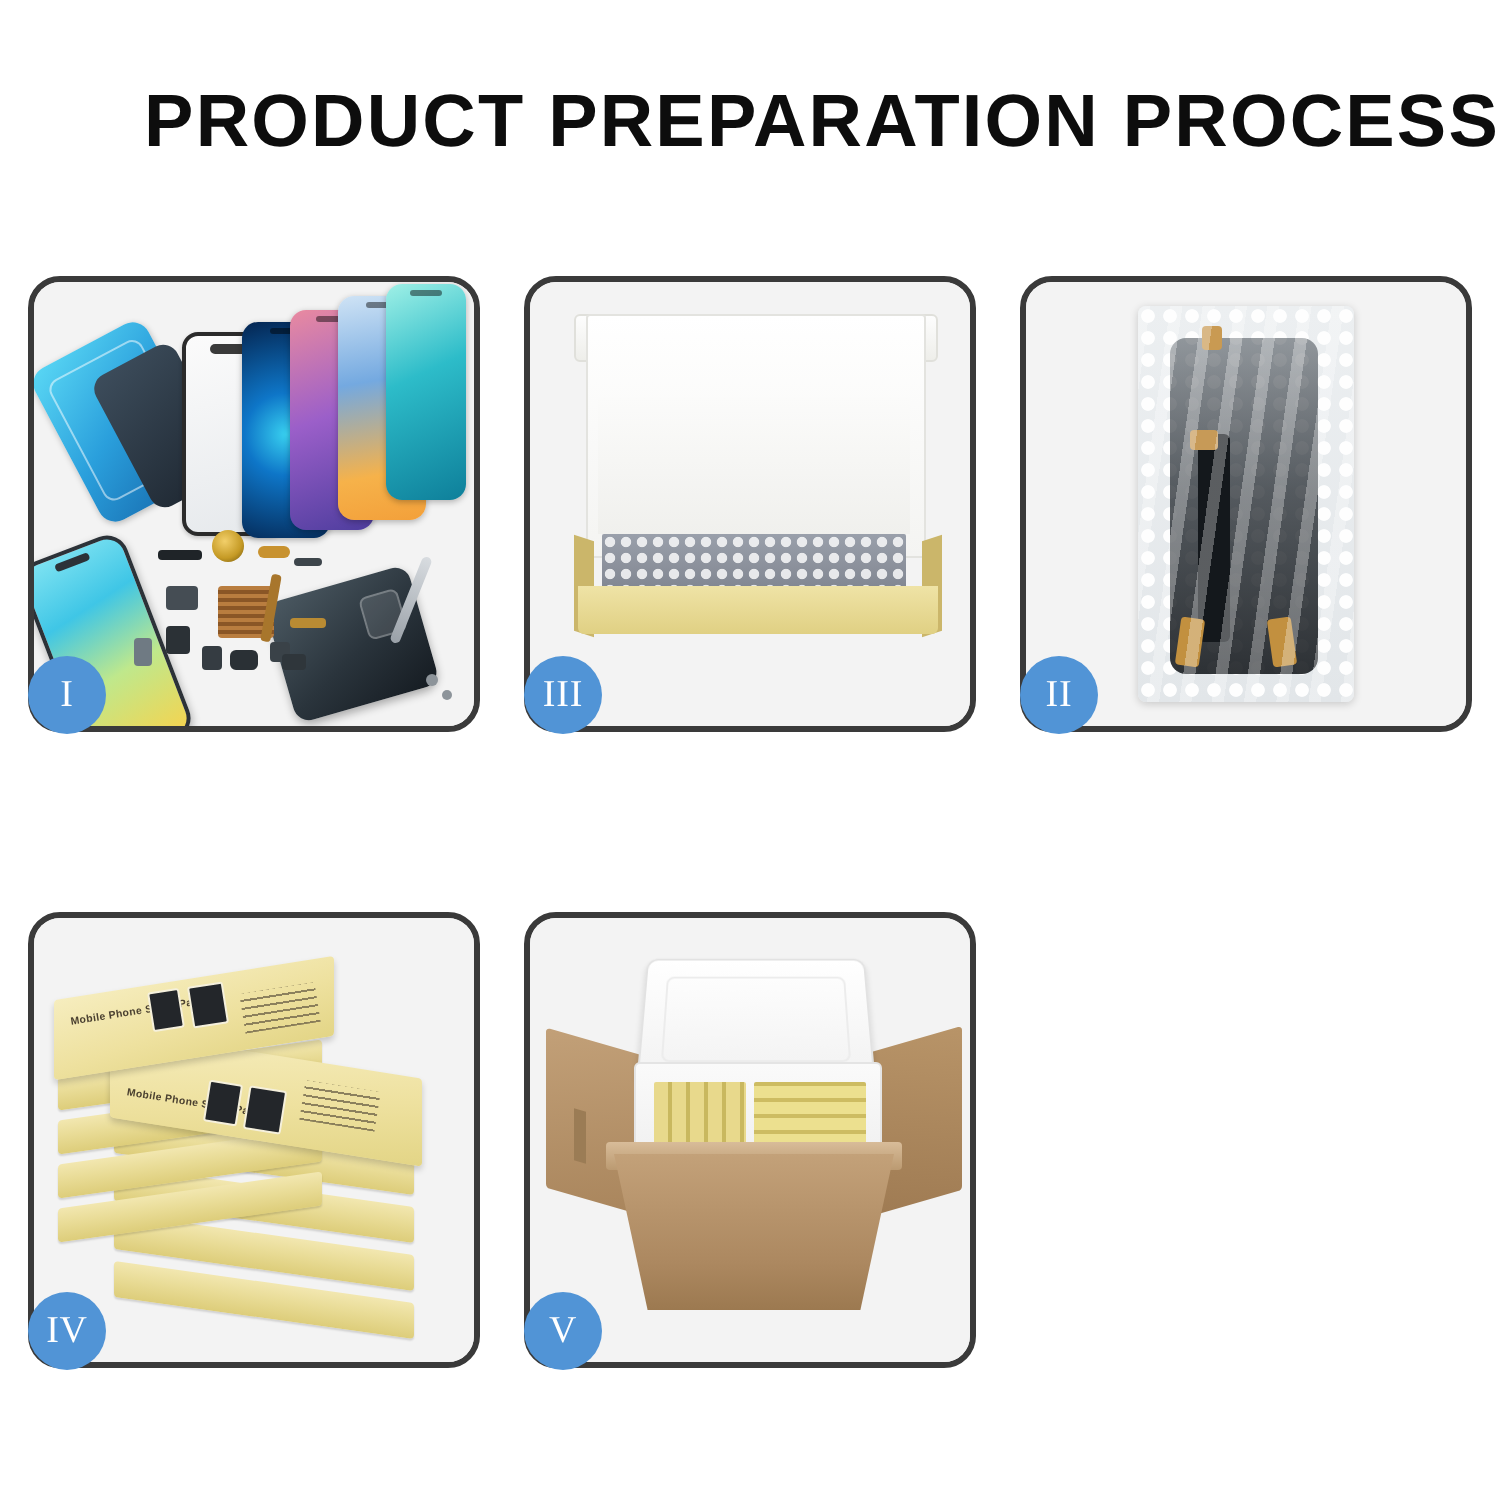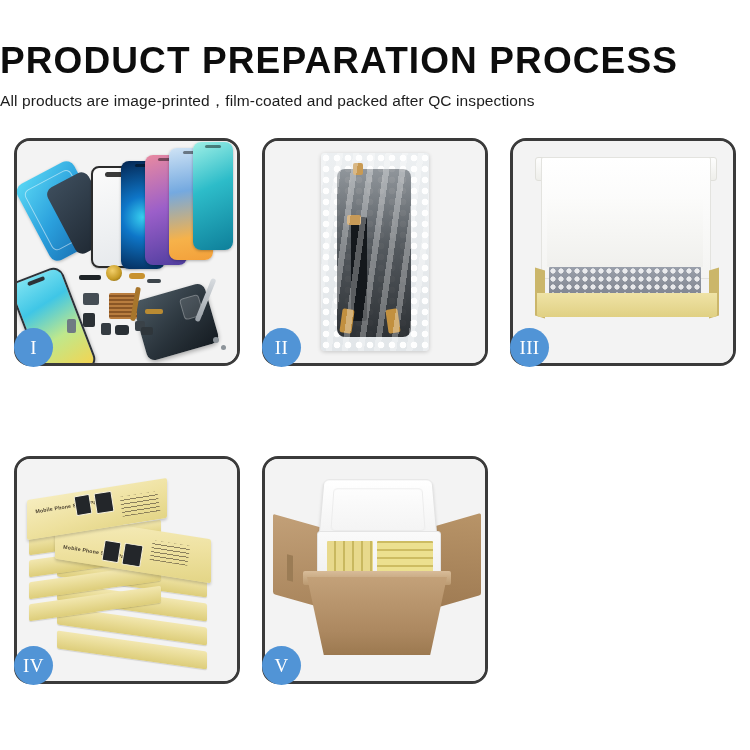--- a/index.html
+++ b/index.html
@@ -21,21 +21,21 @@
     height: 750px;
     box-sizing: border-box;
   }
 
   
   .header {
     position: absolute;
     top: 0;
     left: 0;
     width: 750px;
-    text-align: left;
+    text-align: right;
   }
   .title {
     margin: 0;
     padding-top: 42px;
     font-family: "Liberation Sans", sans-serif;
     font-size: 37px;
     font-weight: 700;
     letter-spacing: 1.1px;
     color: #0d0d0d;
     line-height: 1.05;
@@ -429,21 +429,20 @@
   .vi-tape2 { position:absolute; left:52px; top:152px; width:14px; height:18px; background:#a58352; border-radius:1px; transform: skewY(14deg); }
 
 </style>
 </head>
 <body>
 
 <div class="page">
 
   <div class="header">
     <h1 class="title">PRODUCT PREPARATION PROCESS</h1>
-    <p class="subtitle">All products are image-printed，film-coated and packed after QC inspections</p>
   </div>
 
   <div class="grid">
 
     <div class="panel">
       <div class="panel-inner">
         <div class="scene">
           <div class="film-blue"></div>
           <div class="film-dark"></div>
           <div class="glass"></div>
@@ -478,45 +477,45 @@
           <div class="part p11"></div>
           <div class="screw1"></div>
           <div class="screw2"></div>
         </div>
       </div>
       <div class="badge">I</div>
     </div>
 
     <div class="panel">
       <div class="panel-inner">
+        <div class="box3-base"></div>
+        <div class="box3-lidtop"></div>
+        <div class="box3-lid"></div>
+        <div class="box3-foam"></div>
+        <div class="box3-bubble"></div>
+        <div class="box3-lside"></div>
+        <div class="box3-rside"></div>
+        <div class="box3-front"></div>
+      </div>
+      <div class="badge">III</div>
+    </div>
+
+    <div class="panel">
+      <div class="panel-inner">
         <div class="bubblepack">
           <div class="bp-inner"></div>
           <div class="bp-dark"></div>
           <div class="bp-tape1"></div>
           <div class="bp-tape2"></div>
           <div class="bp-tape3"></div>
           <div class="bp-tape4"></div>
           <div class="bp-sheen"></div>
         </div>
       </div>
       <div class="badge">II</div>
-    </div>
-
-    <div class="panel">
-      <div class="panel-inner">
-        <div class="box3-base"></div>
-        <div class="box3-lidtop"></div>
-        <div class="box3-lid"></div>
-        <div class="box3-foam"></div>
-        <div class="box3-bubble"></div>
-        <div class="box3-lside"></div>
-        <div class="box3-rside"></div>
-        <div class="box3-front"></div>
-      </div>
-      <div class="badge">III</div>
     </div>
 
     <div class="panel">
       <div class="panel-inner">
         <div class="stack">
           <div class="sbox sb-r5"></div>
           <div class="sbox sb-r4"></div>
           <div class="sbox sb-r3"></div>
           <div class="sbox sb-r2"></div>
           <div class="sbox sb-r1"></div>

